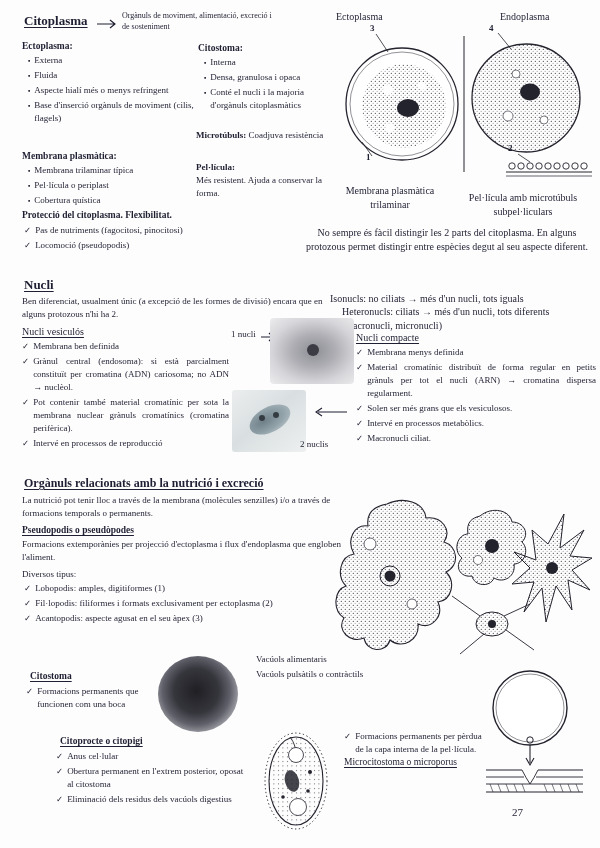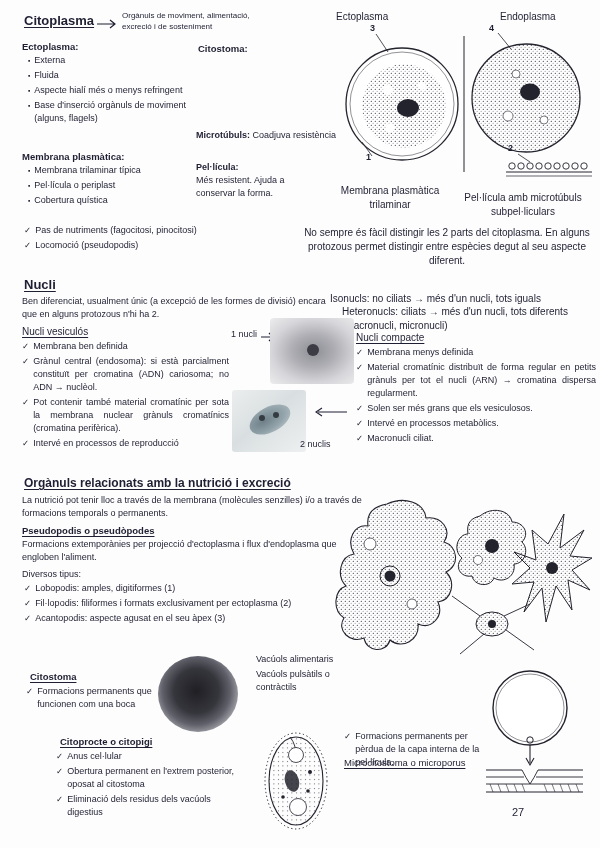--- a/index.html
+++ b/index.html
@@ -1,19 +1,19 @@
 <!DOCTYPE html>
 <html><head>
 <meta charset="utf-8">
 <style>
   * { margin:0; padding:0; box-sizing:border-box; }
   html,body { background:#ffffff; }
   .page {
     position:relative; width:600px; height:848px; background:#fdfdfd;
-    font-family:Liberation Sans, sans-serif;
+    font-family:Liberation Serif, serif;
     color:#1f1f33; overflow:hidden;
   }
   .p { position:absolute; }
   .fs8  { font-size:8px;  line-height:1.4; }
   .fs85 { font-size:10px;line-height:1.42; }
   .fs9  { font-size:9px;  line-height:1.44; }
   .fs95 { font-size:9.5px;line-height:1.42; }
   .fs10 { font-size:10px; line-height:1.4; }
   .fs11 { font-size:11px; }
   .fs12 { font-size:12px; }
@@ -66,52 +66,67 @@
     <div class="item">
         <span class="mark bm">▪</span>
         <span>Fluida</span>
       </div>
     <div class="item">
         <span class="mark bm">▪</span>
         <span>Aspecte hialí més o menys refringent</span>
       </div>
     <div class="item">
         <span class="mark bm">▪</span>
-        <span>Base d'inserció orgànuls de moviment (alguns, flagels)</span>
+        <span>Base d'inserció orgànuls de moviment (cilis, flagels)</span>
       </div>
   </div>
 
   <div class="p fs95 b" style="left:22px;top:150px">Membrana plasmàtica:</div>
   <div class="p fs9" style="left:28px;top:164px;width:180px">
     <div class="item">
         <span class="mark bm">▪</span>
         <span>Membrana trilaminar típica</span>
       </div>
     <div class="item">
         <span class="mark bm">▪</span>
         <span>Pel·lícula o periplast</span>
       </div>
     <div class="item">
         <span class="mark bm">▪</span>
         <span>Cobertura quística</span>
       </div>
   </div>
 
+  <div class="p fs95 b" style="left:22px;top:209px;width:220px">Protecció del citoplasma. Flexibilitat.</div>
   <div class="p fs9" style="left:24px;top:224px;width:215px">
     <div class="item">
         <span class="mark cm">✓</span>
         <span>Pas de nutriments (fagocitosi, pinocitosi)</span>
       </div>
     <div class="item">
         <span class="mark cm">✓</span>
         <span>Locomoció (pseudopodis)</span>
       </div>
   </div>
 
   <div class="p fs95 b" style="left:198px;top:42px">Citostoma:</div>
+  <div class="p fs9" style="left:204px;top:56px;width:134px">
+    <div class="item">
+        <span class="mark bm">▪</span>
+        <span>Interna</span>
+      </div>
+    <div class="item">
+        <span class="mark bm">▪</span>
+        <span>Densa, granulosa i opaca</span>
+      </div>
+    <div class="item">
+        <span class="mark bm">▪</span>
+        <span>Conté el nucli i la majoria d'orgànuls citoplasmàtics</span>
+      </div>
+  </div>
 
   <div class="p fs9" style="left:196px;top:129px;width:142px">
     <span class="b">Microtúbuls:</span>
     <span>Coadjuva resistència</span>
   </div>
   <div class="p fs9" style="left:196px;top:161px;width:130px">
     <span class="b">Pel·lícula:</span><br>
     <span>Més resistent. Ajuda a conservar la forma.</span>
   </div>
 

